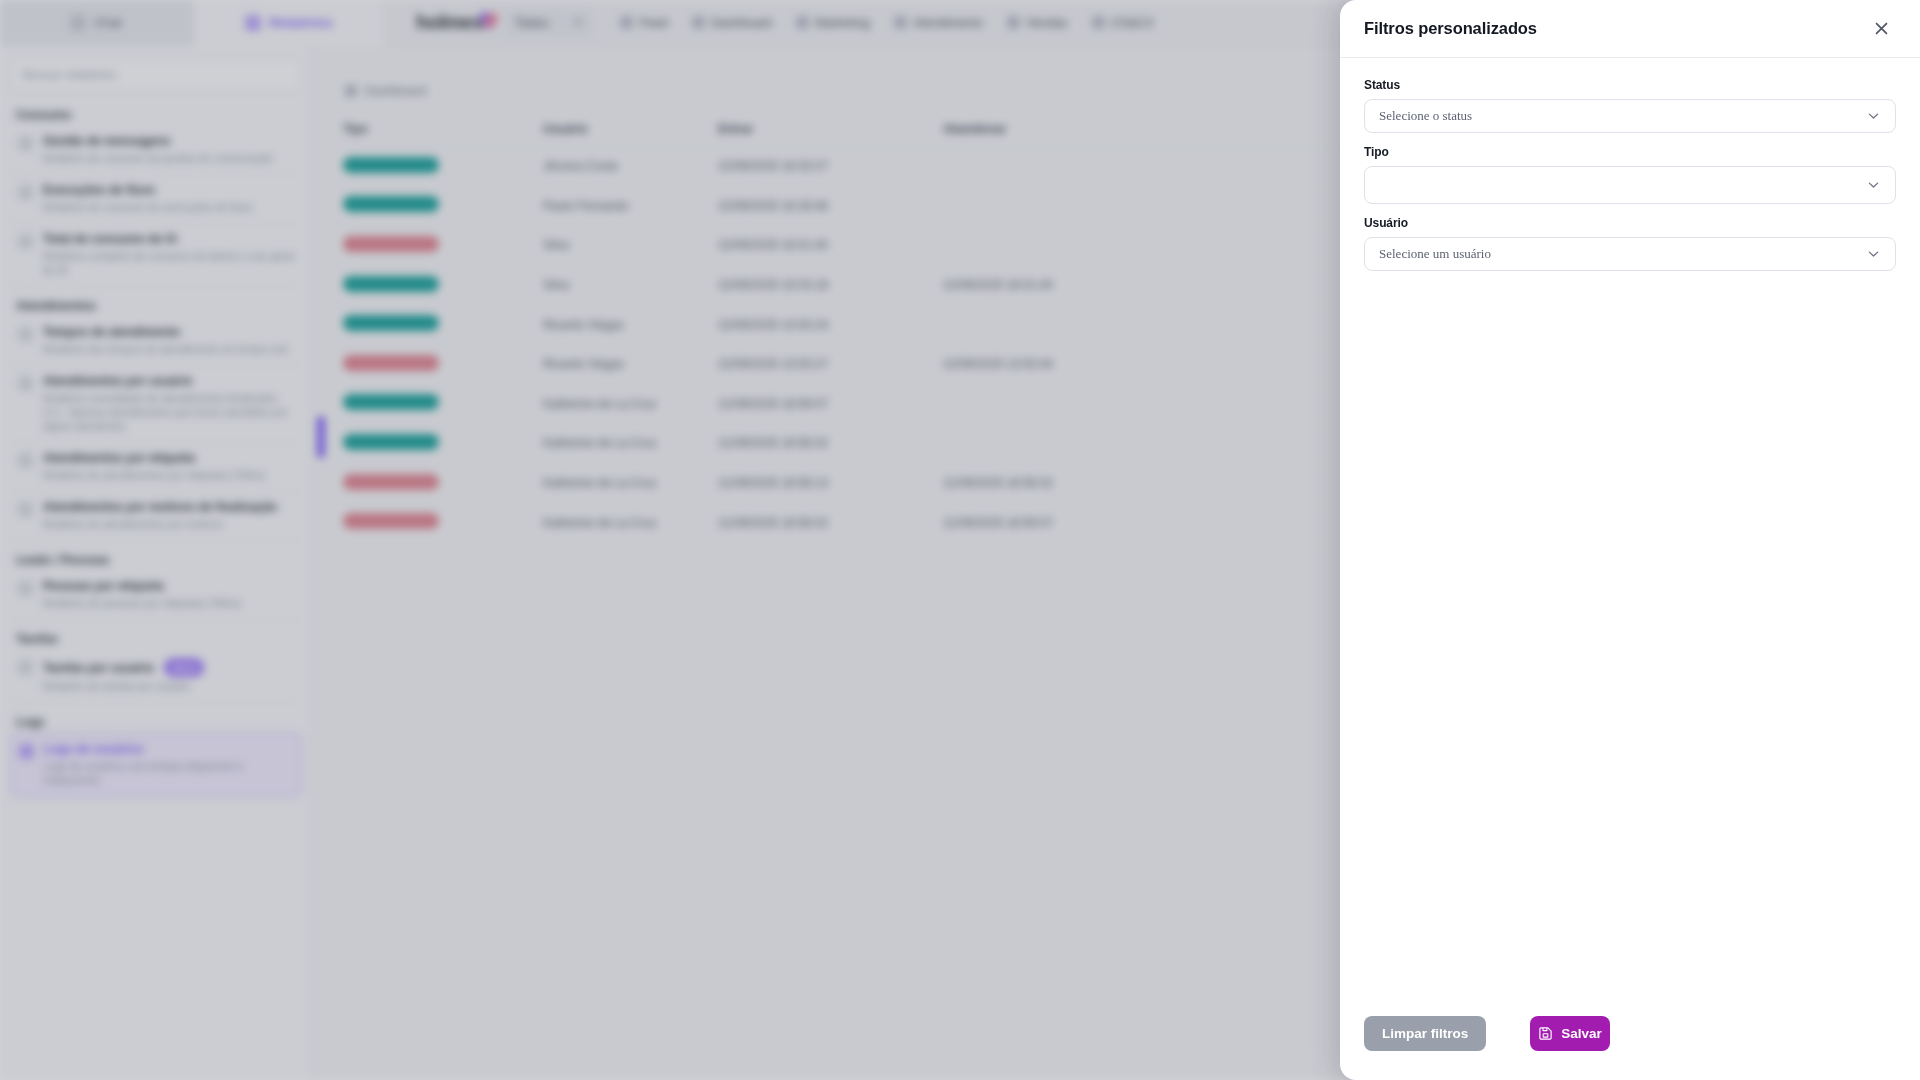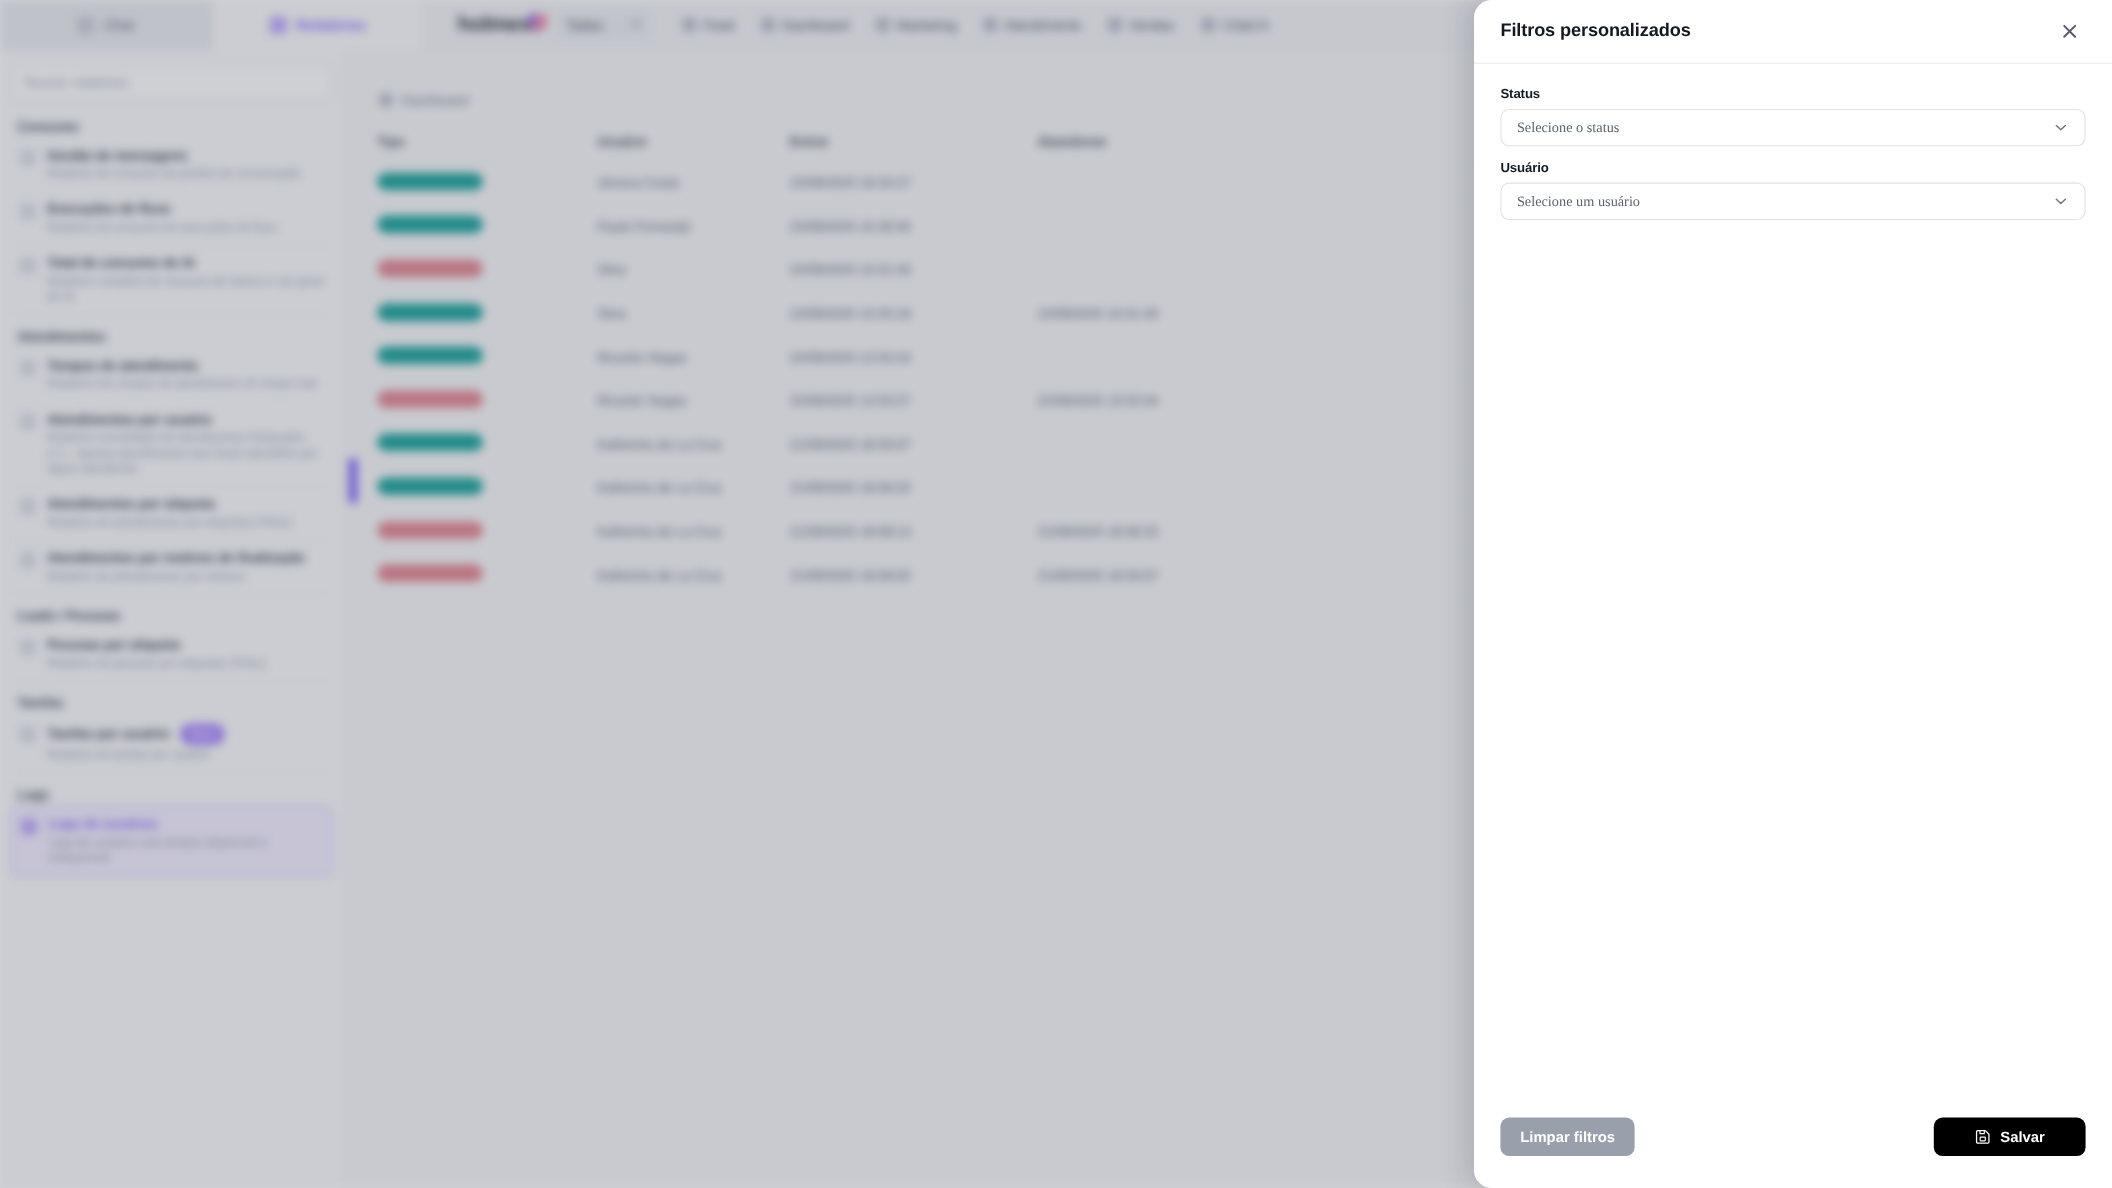--- a/index.html
+++ b/index.html
@@ -178,30 +178,30 @@
   }
   .select.tall { height: 38px; }
   .select .chev {
     position:absolute; right: 14px; top: 50%; transform: translateY(-50%);
     pointer-events: none;
   }
   .select .val { white-space: nowrap; overflow: hidden; text-overflow: ellipsis; font-family: Liberation Serif, serif; }
 
   .panel-foot {
     flex: none; height: 78px;
-    display: flex; align-items: center; justify-content: space-between;
+    display: flex; align-items: center; justify-content: flex-start;
     padding: 0 24px 16px 24px;
   }
   .btn {
     border: none; cursor: pointer; border-radius: 8px;
     font-family: inherit; font-size: 13.5px; font-weight: 600;
     display: inline-flex; align-items: center; gap: 8px;
   }
   .btn-clear { background: #9aa0ab; color: #ffffff; padding: 10px 18px; }
-  .btn-save  { background: #000000; color: #ffffff; padding: 10px 37px; }
+  .btn-save  { background: #a21caf; color: #ffffff; padding: 10px 8px; margin-left: 44px; }
   .btn-save svg { display:block; }
 </style>
 </head>
 <body>
 
 <div id="app-root">
 
   <div class="topbar">
     <div class="tb-tabs">
       <div class="tb-tab">
@@ -437,20 +437,29 @@
     <div class="field">
       <label class="field-label">Status</label>
       <div class="select">
         <span class="val">Selecione o status</span>
         <svg class="chev" width="15" height="15" viewBox="0 0 16 16" fill="none">
           <path d="M3.6 6 L8 10.2 L12.4 6" stroke="#6B7280" stroke-width="1.35" stroke-linecap="round" stroke-linejoin="round"></path>
         </svg>
       </div>
     </div>
 
+    <div class="field">
+      <label class="field-label">Tipo</label>
+      <div class="select tall">
+        <span class="val"></span>
+        <svg class="chev" width="15" height="15" viewBox="0 0 16 16" fill="none">
+          <path d="M3.6 6 L8 10.2 L12.4 6" stroke="#6B7280" stroke-width="1.35" stroke-linecap="round" stroke-linejoin="round"></path>
+        </svg>
+      </div>
+    </div>
 
     <div class="field">
       <label class="field-label">Usuário</label>
       <div class="select">
         <span class="val">Selecione um usuário</span>
         <svg class="chev" width="15" height="15" viewBox="0 0 16 16" fill="none">
           <path d="M3.6 6 L8 10.2 L12.4 6" stroke="#6B7280" stroke-width="1.35" stroke-linecap="round" stroke-linejoin="round"></path>
         </svg>
       </div>
     </div>

